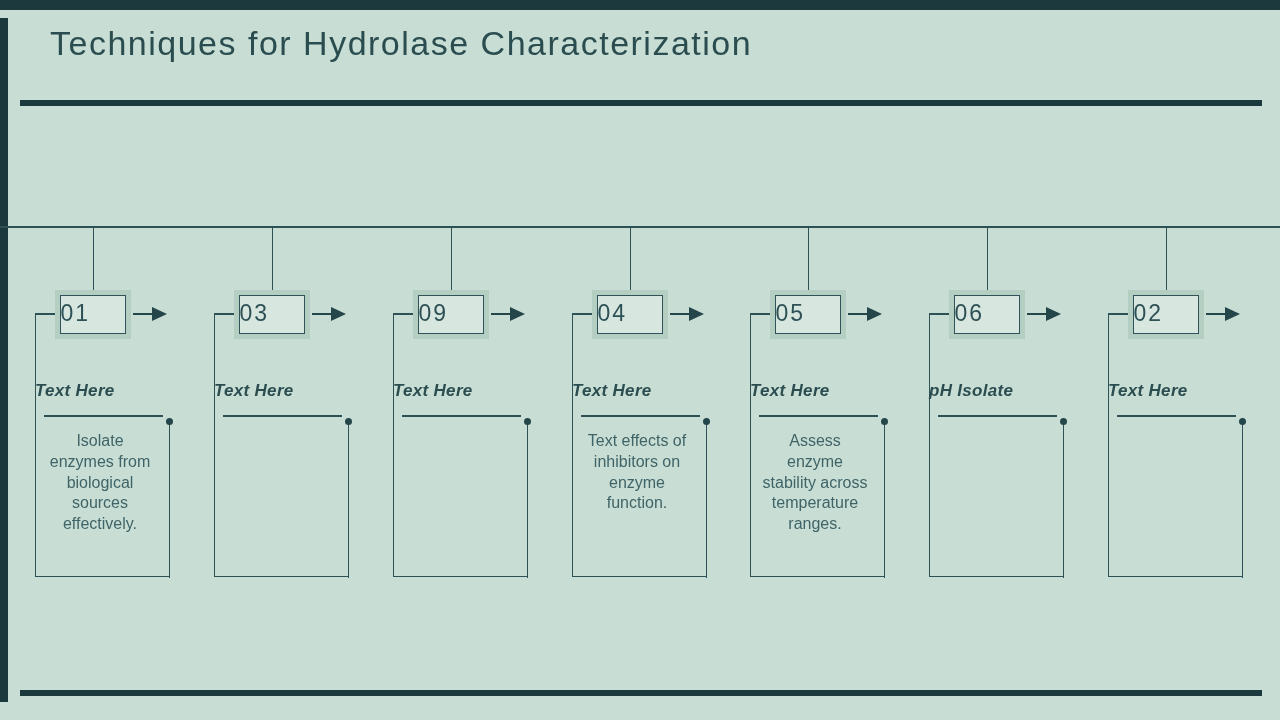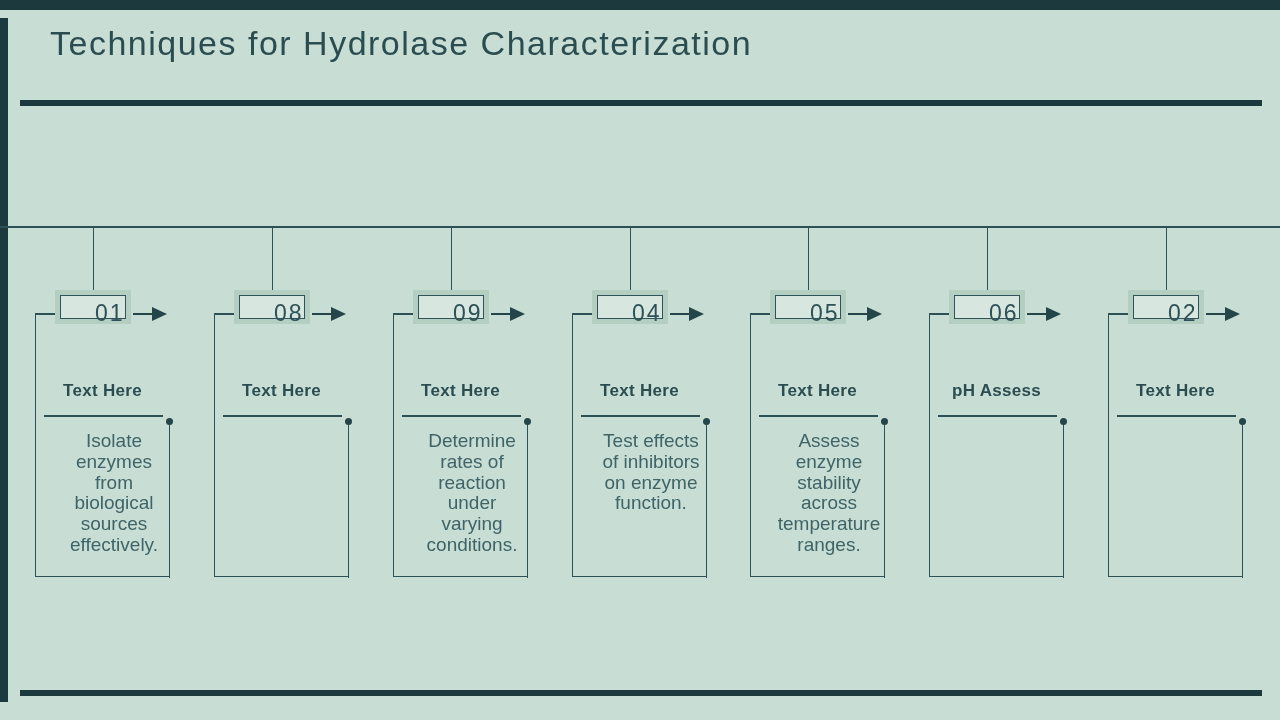--- a/index.html
+++ b/index.html
@@ -20,24 +20,24 @@
   .title-rule  { position:absolute; left:20px; top:100px; width:1242px; height:6px; background:#1c393d; }
   .bottom-rule { position:absolute; left:20px; top:690px; width:1242px; height:6px; background:#1c393d; }
   .timeline    { position:absolute; left:0; top:226px; width:1280px; height:1.5px; background:#2e5156; }
 
   .card { position:absolute; top:227px; width:179px; height:366px; }
 
   .connector {
     position:absolute; left:88.75px; top:0; width:1.5px; height:64px; background:#2e5156;
   }
   .numbox {
-    position:absolute; left:55.5px; top:68px; width:66px; height:24px;
+    position:absolute; left:55.5px; top:68px; width:66px; height:39px;
     background:#d7e6df; border:1px solid #30535a;
     box-shadow:0 0 0 5px #b4cec1;
-    text-align:right;
+    text-align:left;
   }
   .numbox span {
     display:block; line-height:35px; font-size:23px; letter-spacing:2px;
     color:#2e5156; font-weight:400;
   }
   .stub { position:absolute; left:31px; top:86px; width:19.5px; height:1.5px; background:#2e5156; }
   .arrow-line { position:absolute; left:128.5px; top:86px; width:20px; height:1.5px; background:#24454a; }
   .arrow-head {
     position:absolute; left:148px; top:79.5px; width:0; height:0;
     border-left:15px solid #24454a;
@@ -51,27 +51,28 @@
   .outline-right {
     position:absolute; left:164.5px; top:194px; width:0; height:157px;
     border-left:1.5px solid #2e5156;
   }
   .dot {
     position:absolute; left:161.5px; top:191px; width:7px; height:7px;
     border-radius:50%; background:#24454a;
   }
   .card-title {
     position:absolute; left:31px; top:154px; width:135px;
-    text-align:center; font-size:17px; font-weight:700; color:#2b4d50;
+    text-align:left; font-size:17px; font-weight:700; color:#2b4d50;
     letter-spacing:0.3px;
+    font-style:italic;
   }
   .divider { position:absolute; left:39.5px; top:188px; width:119px; height:1.5px; background:#2e5156; }
   .card-body {
-    position:absolute; left:54px; top:204px; width:112px;
-    text-align:center; font-size:19px; line-height:20.8px; font-weight:400;
+    position:absolute; left:40px; top:204px; width:112px;
+    text-align:center; font-size:16px; line-height:20.8px; font-weight:400;
     color:#3f6366; overflow-wrap:break-word; word-wrap:break-word;
   }
 </style>
 </head>
 <body>
 
 <div class="top-bar"></div>
 <div class="left-bar"></div>
 <h1 class="slide-title">Techniques for Hydrolase Characterization</h1>
 <div class="title-rule"></div>
@@ -91,21 +92,21 @@
   <div class="dot"></div>
   <h3 class="card-title">Text Here</h3>
   <div class="divider"></div>
   <p class="card-body">Isolate enzymes from biological sources effectively.</p>
 </div>
 
 <div class="card" style="left:183px">
   <div class="connector"></div>
   <div class="stub"></div>
   <div class="numbox">
-      <span>08</span>
+      <span>03</span>
     </div>
   <div class="arrow-line"></div>
   <div class="arrow-head"></div>
   <div class="outline-main"></div>
   <div class="outline-right"></div>
   <div class="dot"></div>
   <h3 class="card-title">Text Here</h3>
   <div class="divider"></div>
 </div>
 
@@ -115,37 +116,36 @@
   <div class="numbox">
       <span>09</span>
     </div>
   <div class="arrow-line"></div>
   <div class="arrow-head"></div>
   <div class="outline-main"></div>
   <div class="outline-right"></div>
   <div class="dot"></div>
   <h3 class="card-title">Text Here</h3>
   <div class="divider"></div>
-  <p class="card-body">Determine rates of reaction under varying conditions.</p>
 </div>
 
 <div class="card" style="left:541px">
   <div class="connector"></div>
   <div class="stub"></div>
   <div class="numbox">
       <span>04</span>
     </div>
   <div class="arrow-line"></div>
   <div class="arrow-head"></div>
   <div class="outline-main"></div>
   <div class="outline-right"></div>
   <div class="dot"></div>
   <h3 class="card-title">Text Here</h3>
   <div class="divider"></div>
-  <p class="card-body">Test effects of inhibitors on enzyme function.</p>
+  <p class="card-body">Text effects of inhibitors on enzyme function.</p>
 </div>
 
 <div class="card" style="left:719px">
   <div class="connector"></div>
   <div class="stub"></div>
   <div class="numbox">
       <span>05</span>
     </div>
   <div class="arrow-line"></div>
   <div class="arrow-head"></div>
@@ -161,21 +161,21 @@
   <div class="connector"></div>
   <div class="stub"></div>
   <div class="numbox">
       <span>06</span>
     </div>
   <div class="arrow-line"></div>
   <div class="arrow-head"></div>
   <div class="outline-main"></div>
   <div class="outline-right"></div>
   <div class="dot"></div>
-  <h3 class="card-title">pH Assess</h3>
+  <h3 class="card-title">pH Isolate</h3>
   <div class="divider"></div>
 </div>
 
 <div class="card" style="left:1077px">
   <div class="connector"></div>
   <div class="stub"></div>
   <div class="numbox">
       <span>02</span>
     </div>
   <div class="arrow-line"></div>

